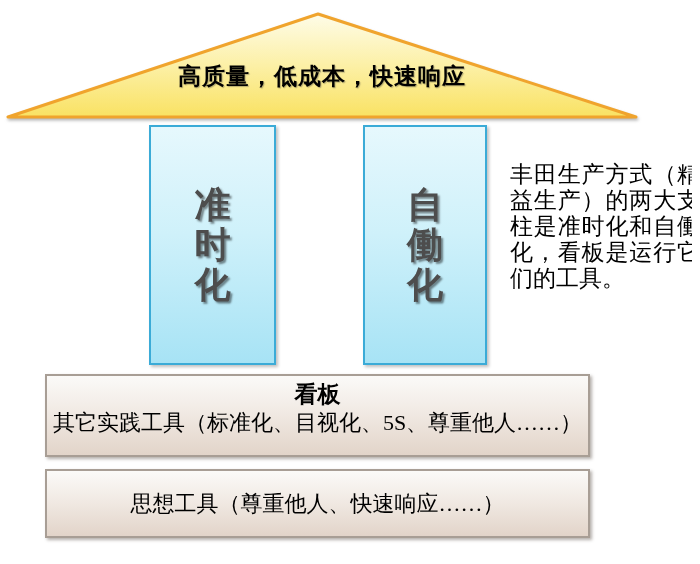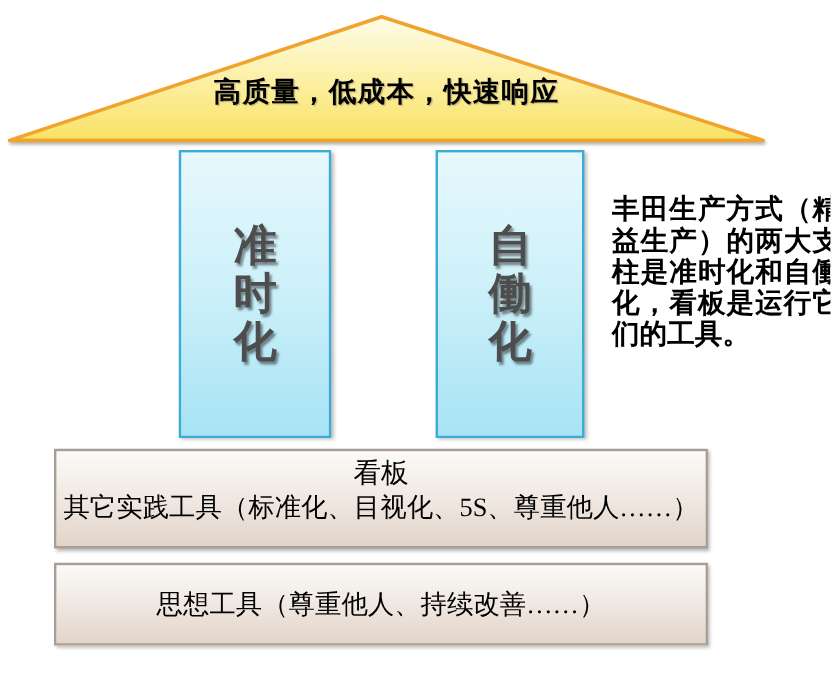--- a/index.html
+++ b/index.html
@@ -64,21 +64,20 @@
   .side-note {
     position: absolute;
     left: 510px;
     top: 162px;
     width: 190px;
     font-family: "Liberation Serif", "DejaVu Serif", serif;
     font-size: 23px;
     line-height: 26px;
     color: #000000;
     text-align: justify;
-    font-weight: bold;
   }
   
   .found-box {
     position: absolute;
     left: 45px;
     width: 545px;
     box-sizing: border-box;
     border: 2px solid #A89E95;
     background: linear-gradient(180deg, #FBFAF8 0%, #F1EAE4 45%, #E2D4C9 100%);
     box-shadow: 2px 2px 3px rgba(90,80,70,0.45);
@@ -93,21 +92,21 @@
   }
   .box-mindset {
     top: 469px;
     height: 69px;
     display: flex;
     align-items: center;
     justify-content: center;
   }
   .box-title {
     font-size: 23px;
-    font-weight: normal;
+    font-weight: bold;
     line-height: 28px;
   }
   .box-line {
     font-size: 22px;
     line-height: 27px;
     white-space: nowrap;
   }
 </style>
 </head>
 <body>
@@ -140,16 +139,16 @@
   </div>
 
   <div class="side-note">丰田生产方式（精益生产）的两大支柱是准时化和自働化，看板是运行它们的工具。</div>
 
   <div class="found-box box-practices">
     <div class="box-title">看板</div>
     <div class="box-line">其它实践工具（标准化、目视化、5S、尊重他人……）</div>
   </div>
 
   <div class="found-box box-mindset">
-    <div class="box-line">思想工具（尊重他人、持续改善……）</div>
+    <div class="box-line">思想工具（尊重他人、快速响应……）</div>
   </div>
 
 </div>
 
 </body></html>

